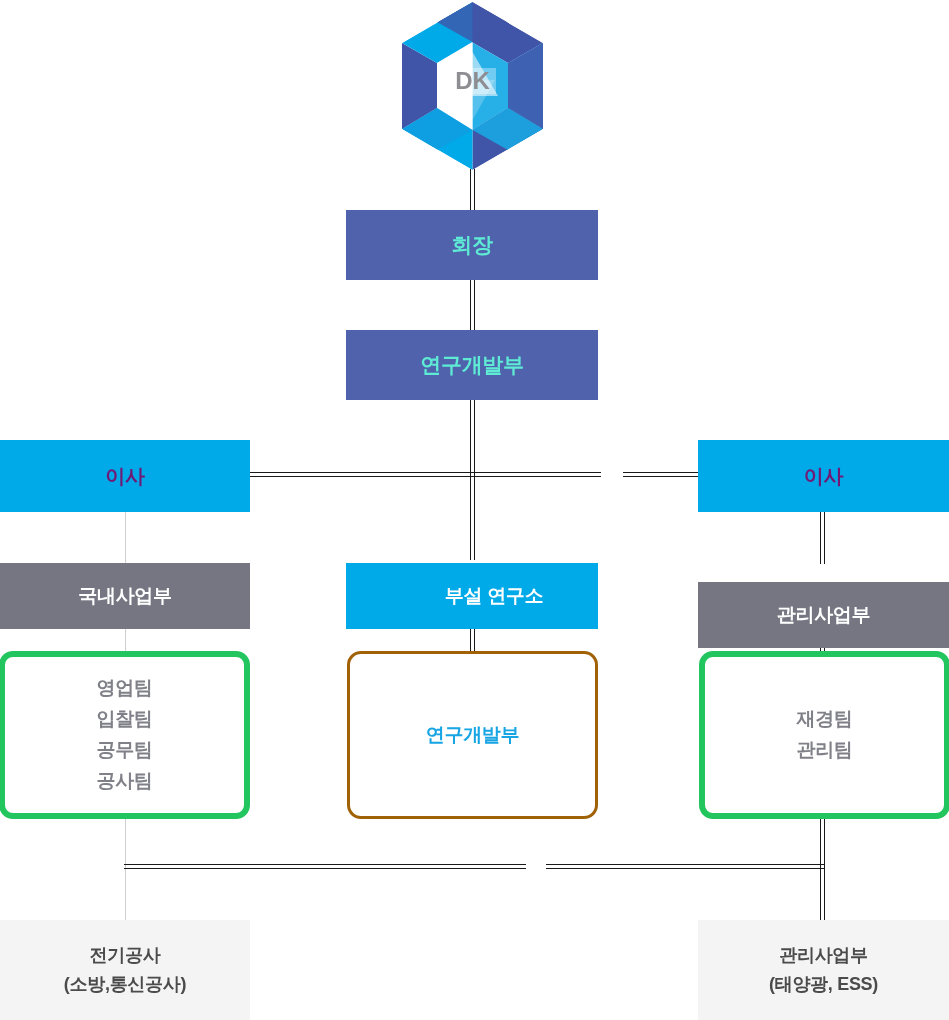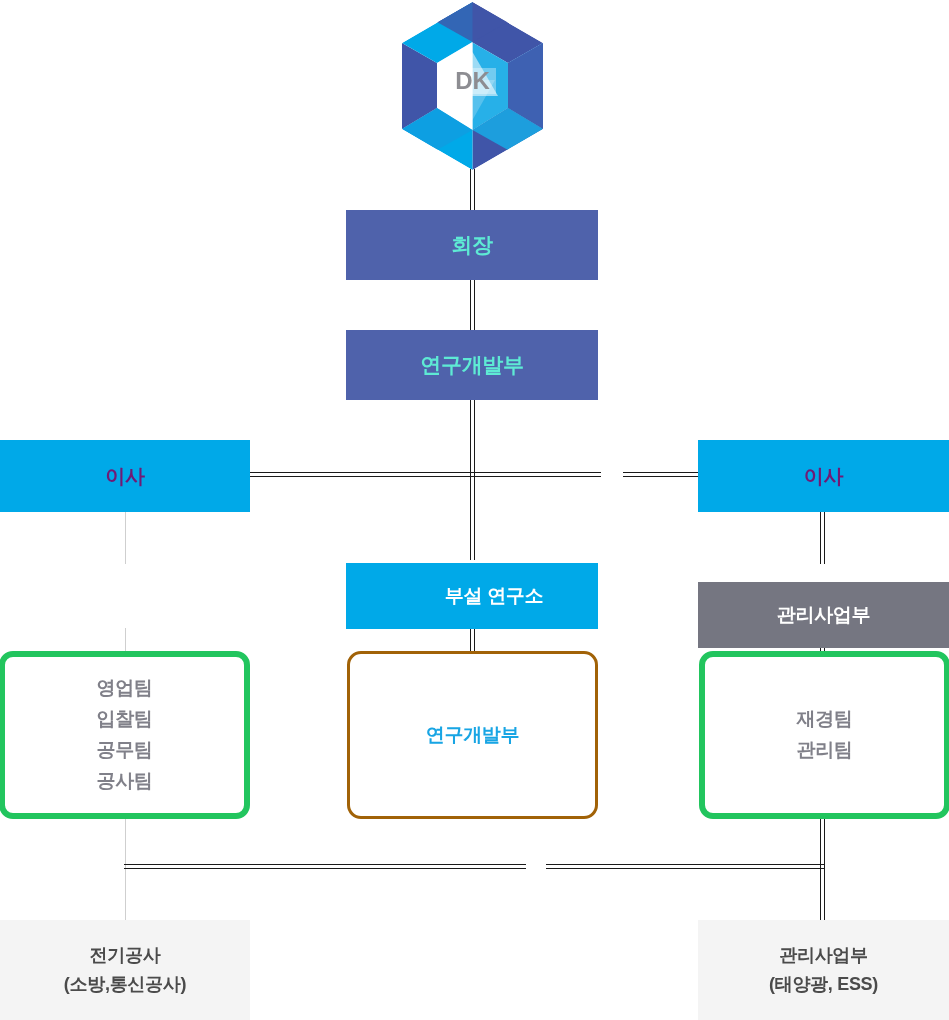--- a/index.html
+++ b/index.html
@@ -195,20 +195,23 @@
   </div>
 
   <div class="node director" style="left:0px; top:440px; width:250px; height:72px;">
     <span class="label">이사</span>
   </div>
 
   <div class="node director" style="left:698px; top:440px; width:251px; height:72px;">
     <span class="label">이사</span>
   </div>
 
+  <div class="node division-gray" style="left:0px; top:563px; width:250px; height:66px;">
+    <span class="label">국내사업부</span>
+  </div>
 
   <div class="node division-cyan" style="left:346px; top:563px; width:252px; height:66px;">
     <span class="label">부설 연구소</span>
   </div>
 
   <div class="node division-gray" style="left:698px; top:582px; width:251px; height:66px;">
     <span class="label">관리사업부</span>
   </div>
 
   <div class="node team-card" style="left:-1px; top:651px; width:251px; height:168px;">

